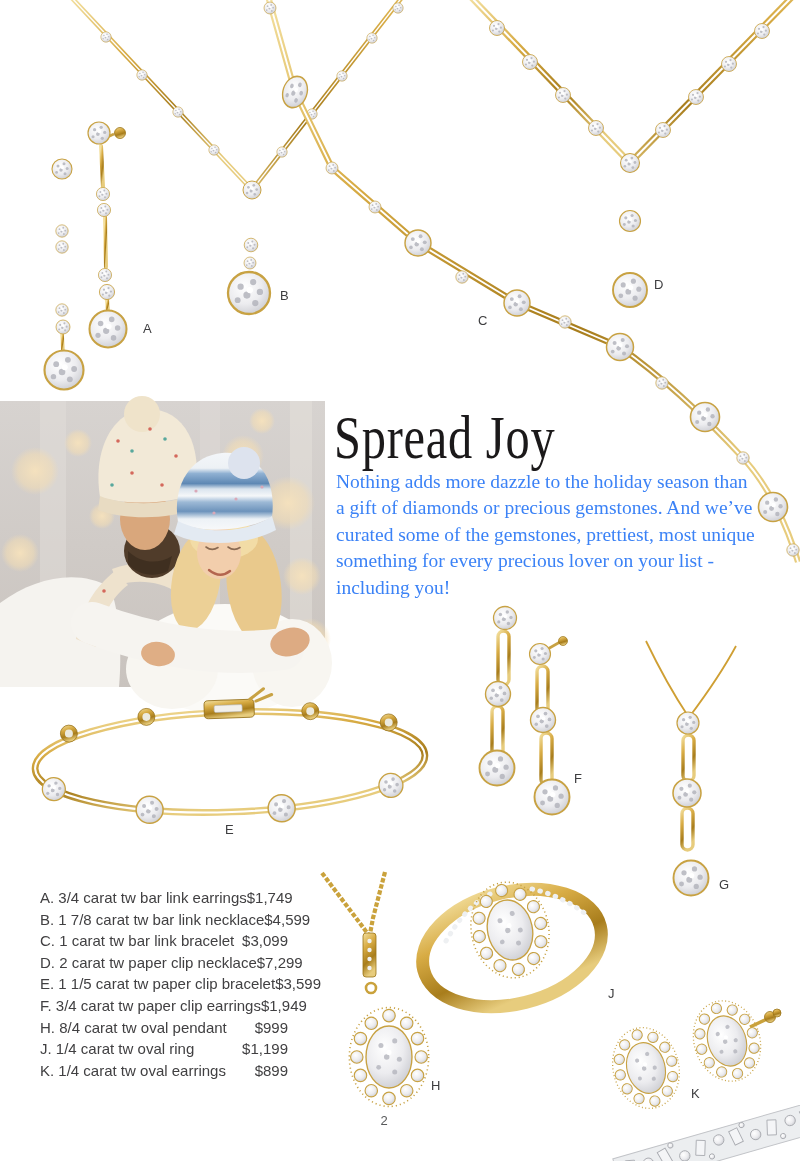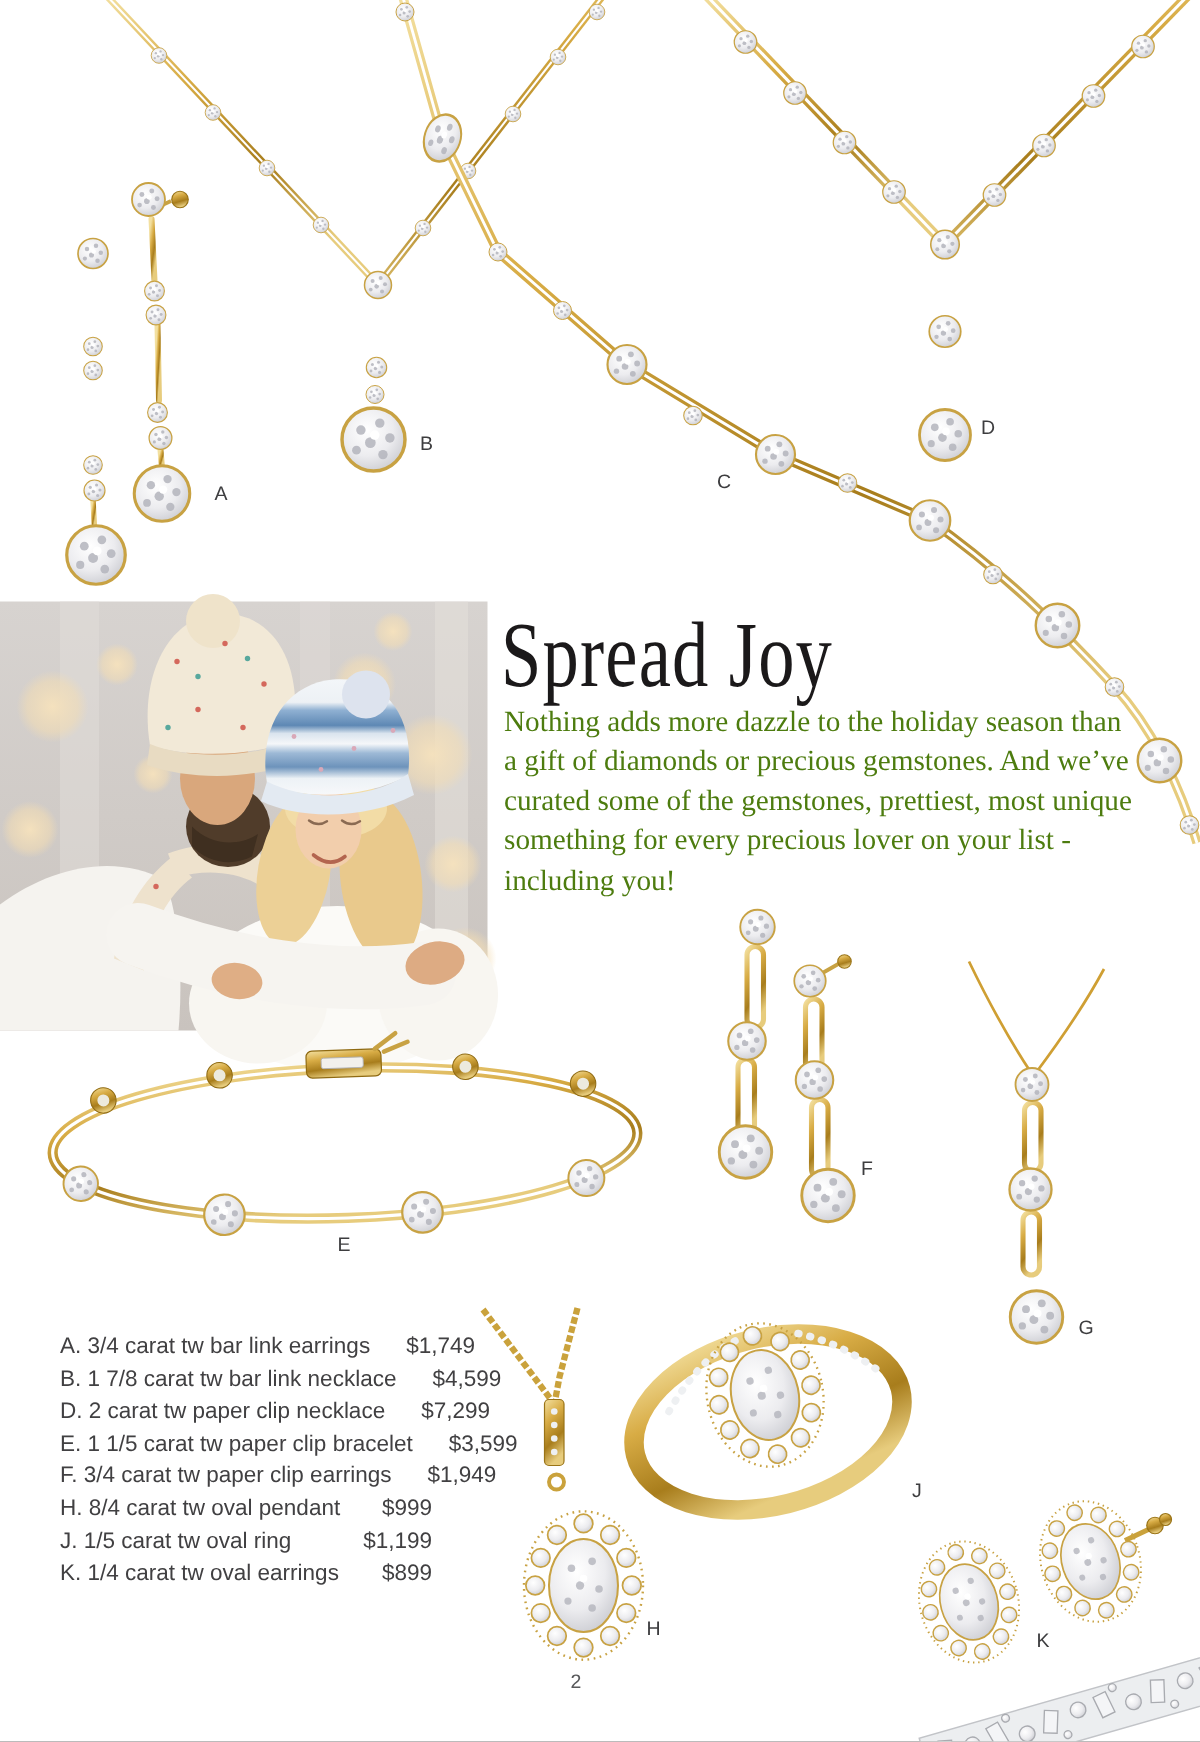--- a/index.html
+++ b/index.html
@@ -12,33 +12,33 @@
   .headline{
     position:absolute;left:334px;top:406px;
     font-family:"Liberation Serif", serif;
     font-size:62px;line-height:1.02;color:#1b191a;
     transform:scaleX(0.78);transform-origin:0 0;
     letter-spacing:1px;white-space:nowrap;
   }
   .intro{
     position:absolute;left:336px;top:469px;width:420px;
     font-family:"Liberation Serif", serif;
-    font-size:19.5px;line-height:26.4px;color:#4d7c0f;
+    font-size:19.5px;line-height:26.4px;color:#3b82f6;
   }
   .intro div{white-space:nowrap;}
   .callout{
     position:absolute;font-size:13px;color:#3d3d3f;letter-spacing:.5px;
   }
   .price-list{
     position:absolute;left:40px;top:887px;width:248px;
     font-size:15px;color:#414042;
   }
   .pl-row{display:flex;justify-content:space-between;line-height:21.6px;}
   .pl-label{white-space:nowrap;}
-  .pl-price{text-align:center;margin-left:24px;}
+  .pl-price{text-align:center;}
   .page-number{
     position:absolute;left:374px;top:1113px;width:20px;text-align:center;
     font-size:13px;color:#58595b;
   }
 </style>
 </head>
 <body>
 
 <div class="page">
 
@@ -417,37 +417,41 @@
   <div class="price-list">
     <div class="pl-row">
       <span class="pl-label">A. 3/4 carat tw bar link earrings</span>
       <span class="pl-price">$1,749</span>
     </div>
     <div class="pl-row">
       <span class="pl-label">B. 1 7/8 carat tw bar link necklace</span>
       <span class="pl-price">$4,599</span>
     </div>
     <div class="pl-row">
+      <span class="pl-label">C. 1 carat tw bar link bracelet</span>
+      <span class="pl-price">$3,099</span>
+    </div>
+    <div class="pl-row">
       <span class="pl-label">D. 2 carat tw paper clip necklace</span>
       <span class="pl-price">$7,299</span>
     </div>
     <div class="pl-row">
       <span class="pl-label">E. 1 1/5 carat tw paper clip bracelet</span>
       <span class="pl-price">$3,599</span>
     </div>
     <div class="pl-row">
       <span class="pl-label">F. 3/4 carat tw paper clip earrings</span>
       <span class="pl-price">$1,949</span>
     </div>
     <div class="pl-row">
       <span class="pl-label">H. 8/4 carat tw oval pendant</span>
       <span class="pl-price">$999</span>
     </div>
     <div class="pl-row">
-      <span class="pl-label">J. 1/5 carat tw oval ring</span>
+      <span class="pl-label">J. 1/4 carat tw oval ring</span>
       <span class="pl-price">$1,199</span>
     </div>
     <div class="pl-row">
       <span class="pl-label">K. 1/4 carat tw oval earrings</span>
       <span class="pl-price">$899</span>
     </div>
   </div>
 
   <div class="page-number">2</div>
 

